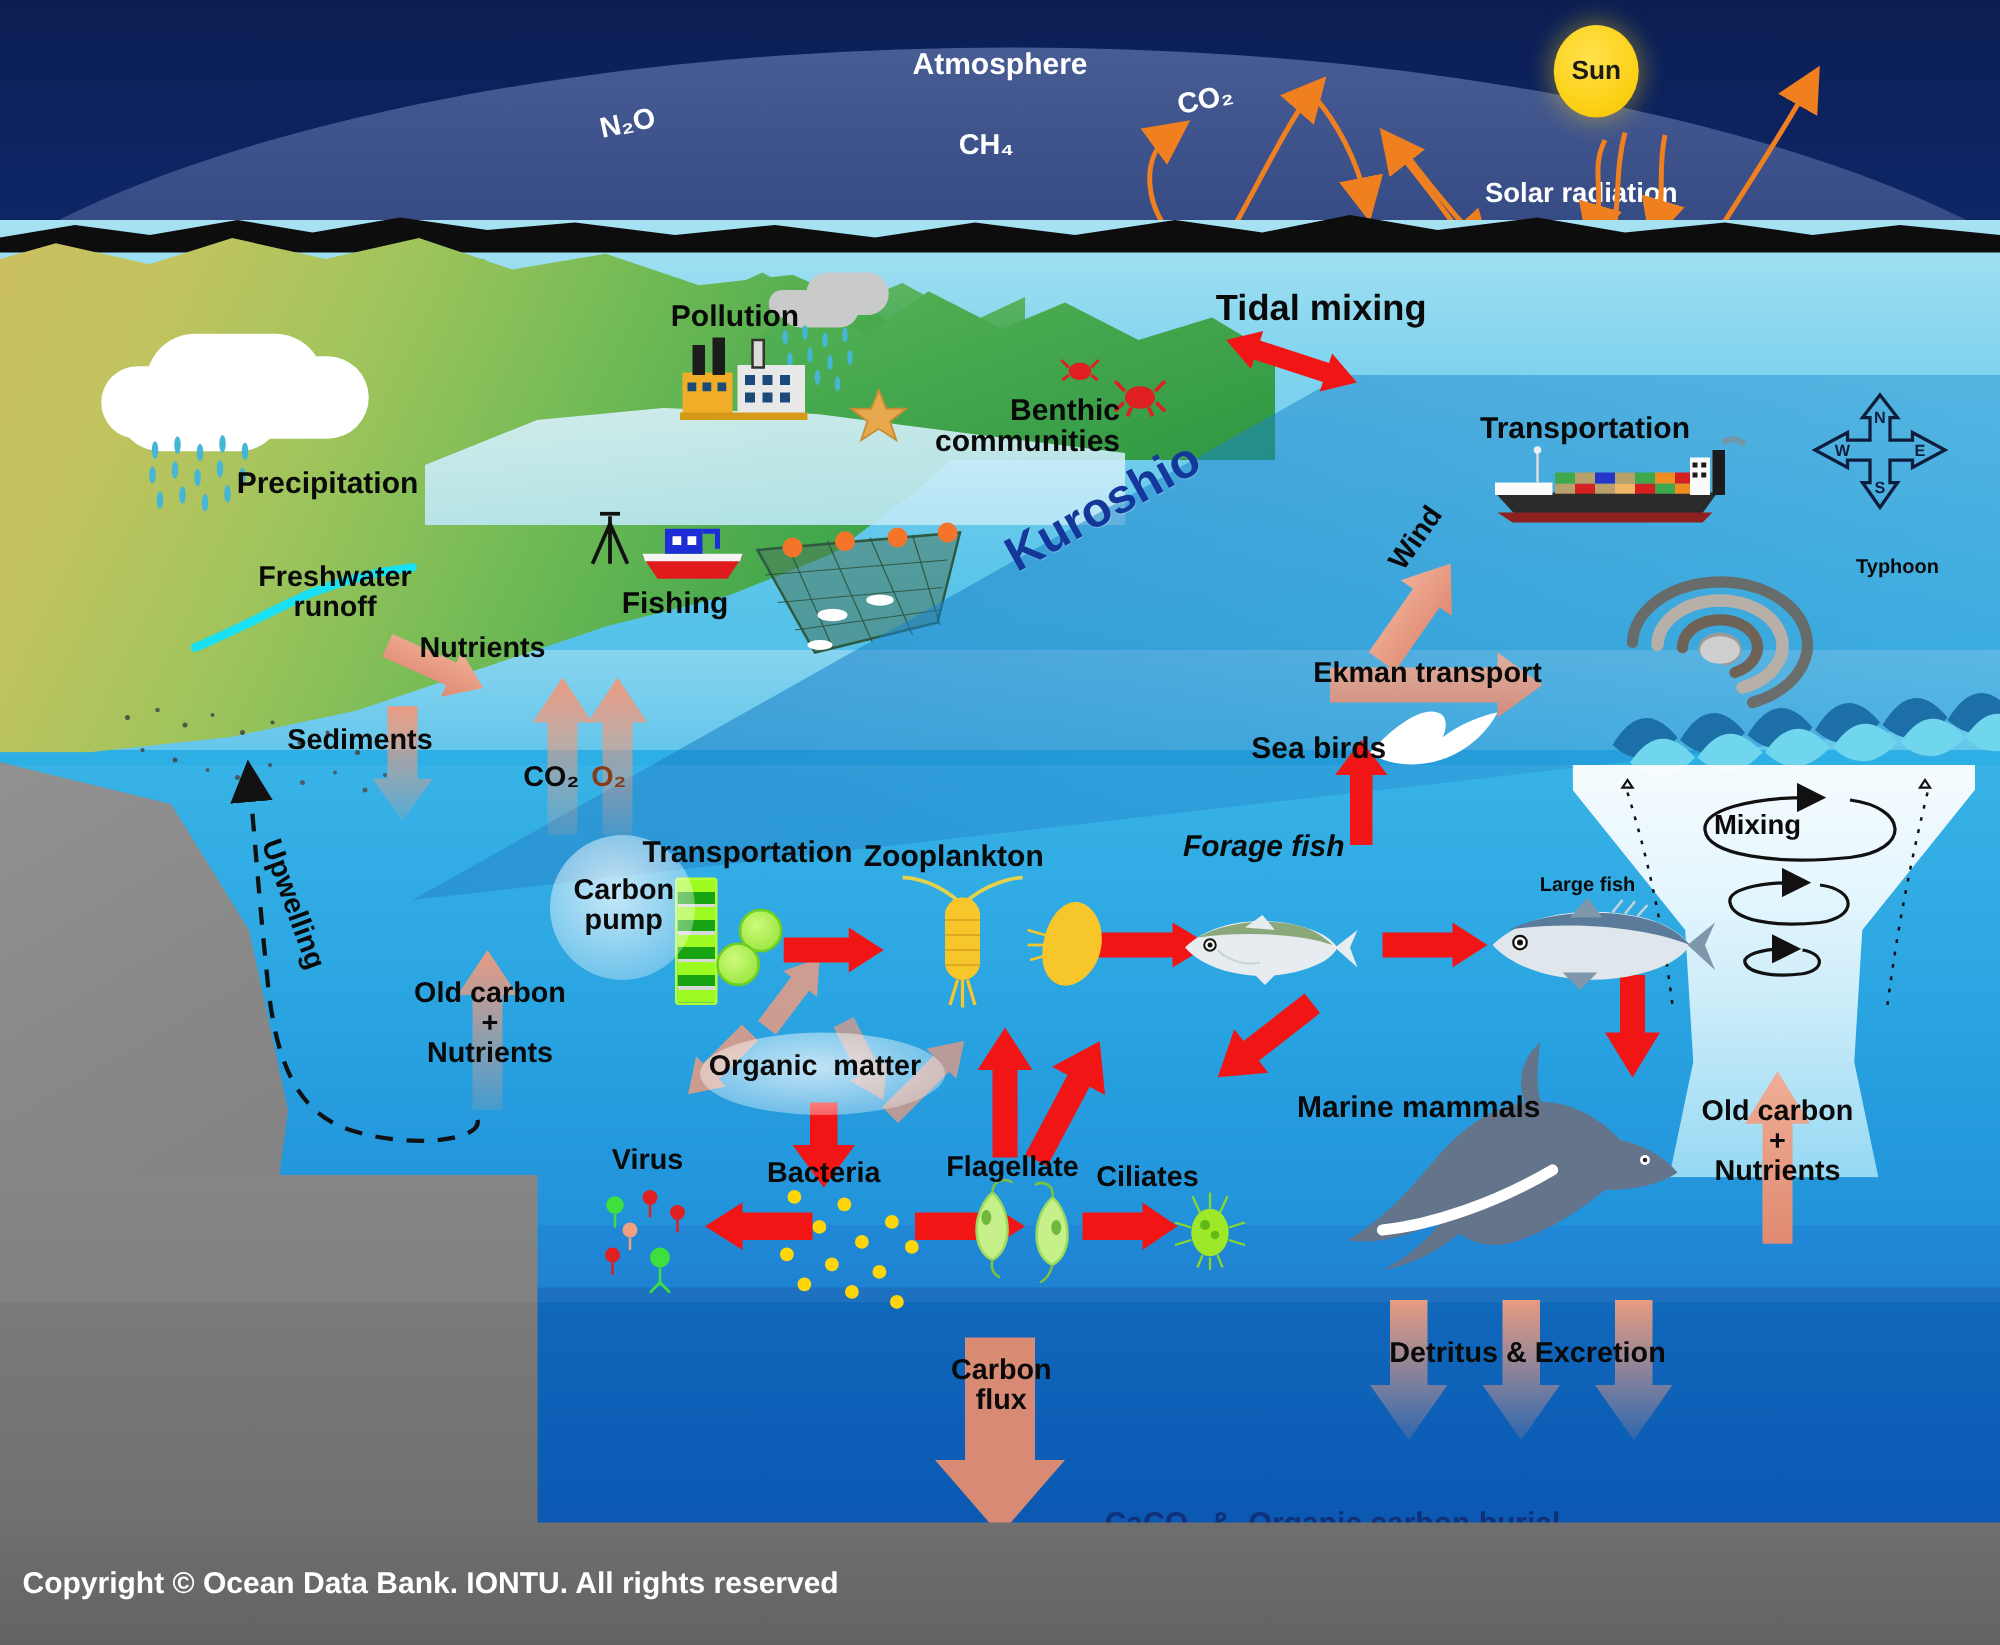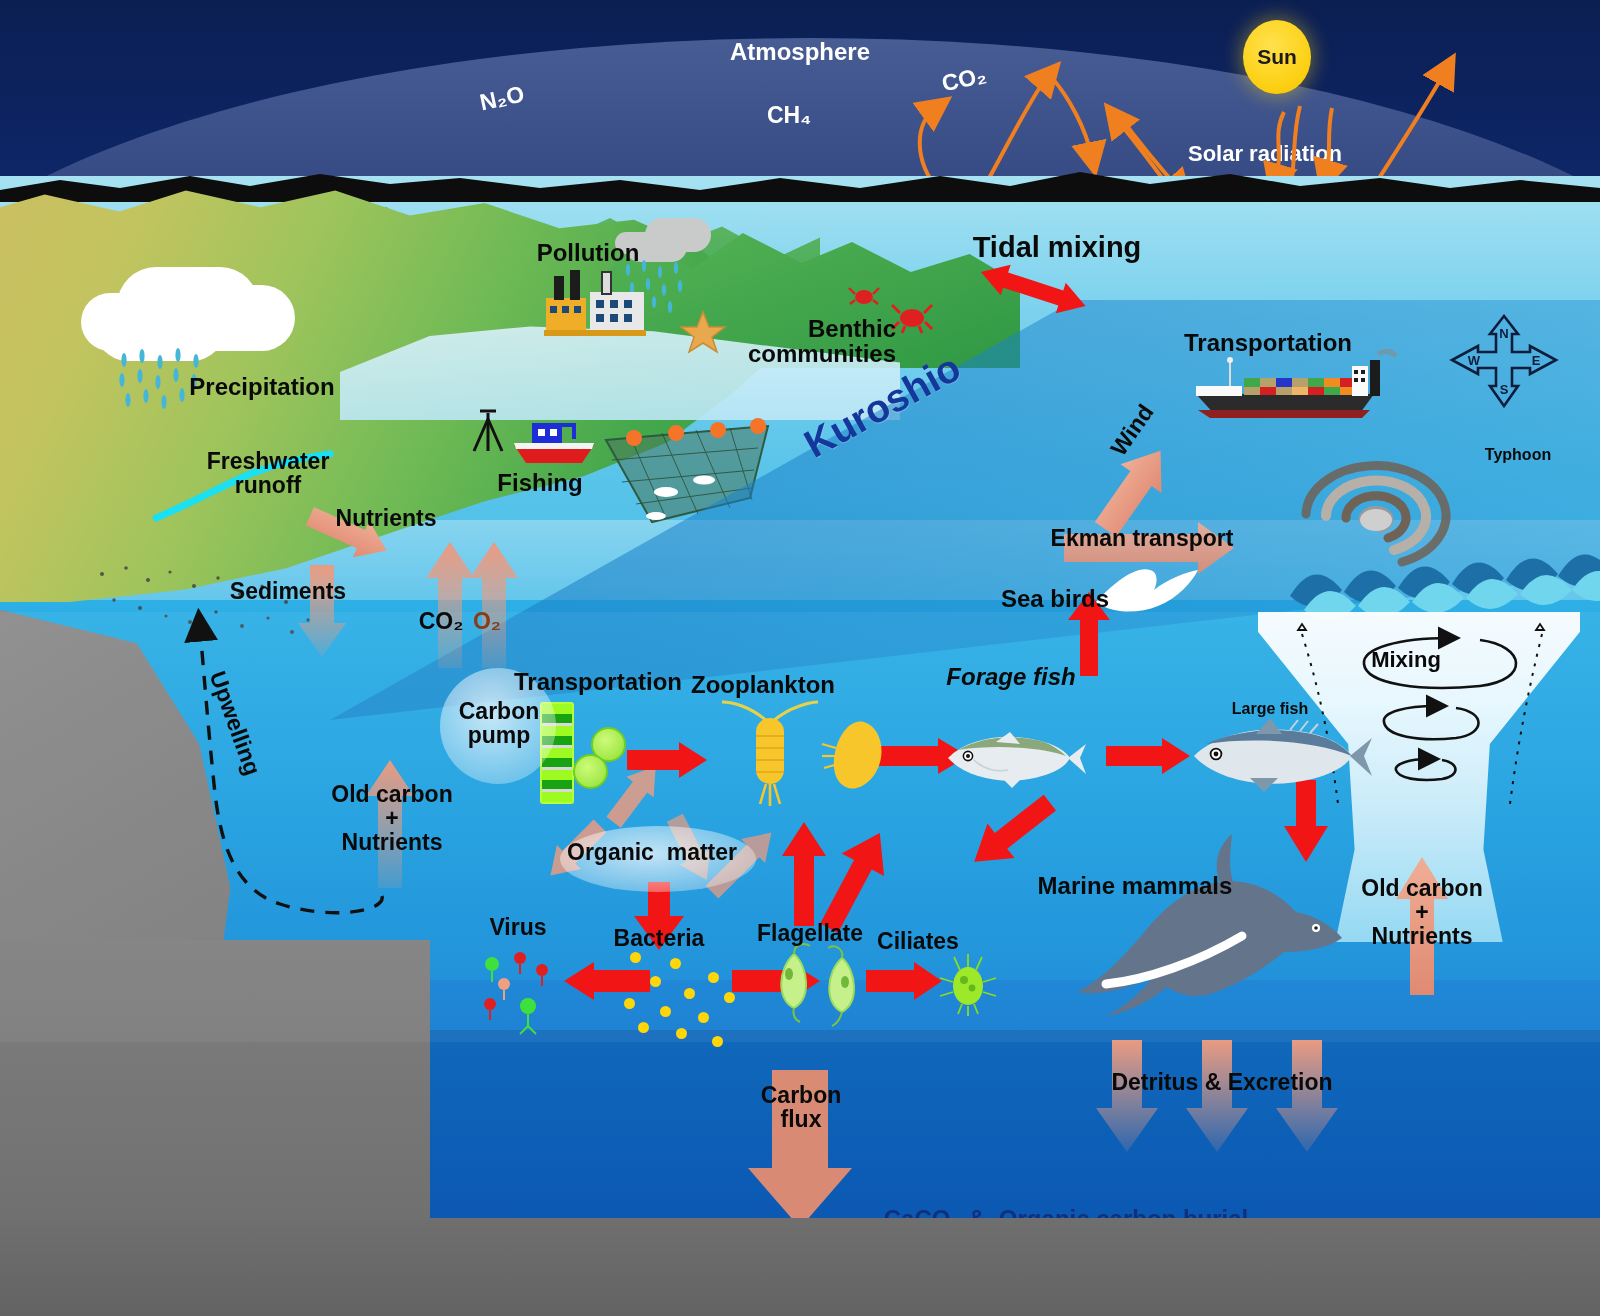--- a/index.html
+++ b/index.html
@@ -726,14 +726,15 @@
   <div class="lbl ctr" style="left:1011px;top:677px;font-size:24px;font-style:italic;">Forage fish</div>
   <div class="lbl ctr" style="left:1270px;top:709px;font-size:16px;">Large fish</div>
   <div class="lbl ctr" style="left:1055px;top:599px;font-size:24px;">Sea birds</div>
   <div class="lbl ctr" style="left:1135px;top:886px;font-size:24px;">Marine mammals</div>
   <div class="lbl ctr" style="left:518px;top:927px;font-size:23px;">Virus</div>
   <div class="lbl ctr" style="left:659px;top:938px;font-size:23px;">Bacteria</div>
   <div class="lbl ctr" style="left:810px;top:933px;font-size:23px;">Flagellate</div>
   <div class="lbl ctr" style="left:918px;top:941px;font-size:23px;">Ciliates</div>
 
   <div class="abs" id="footer-bar"></div>
+  <div class="lbl white" style="left:18px;top:1254px;font-size:24px;font-weight:700;">Copyright © Ocean Data Bank. IONTU. All rights reserved</div>
 
 </div>
 
 </body></html>

